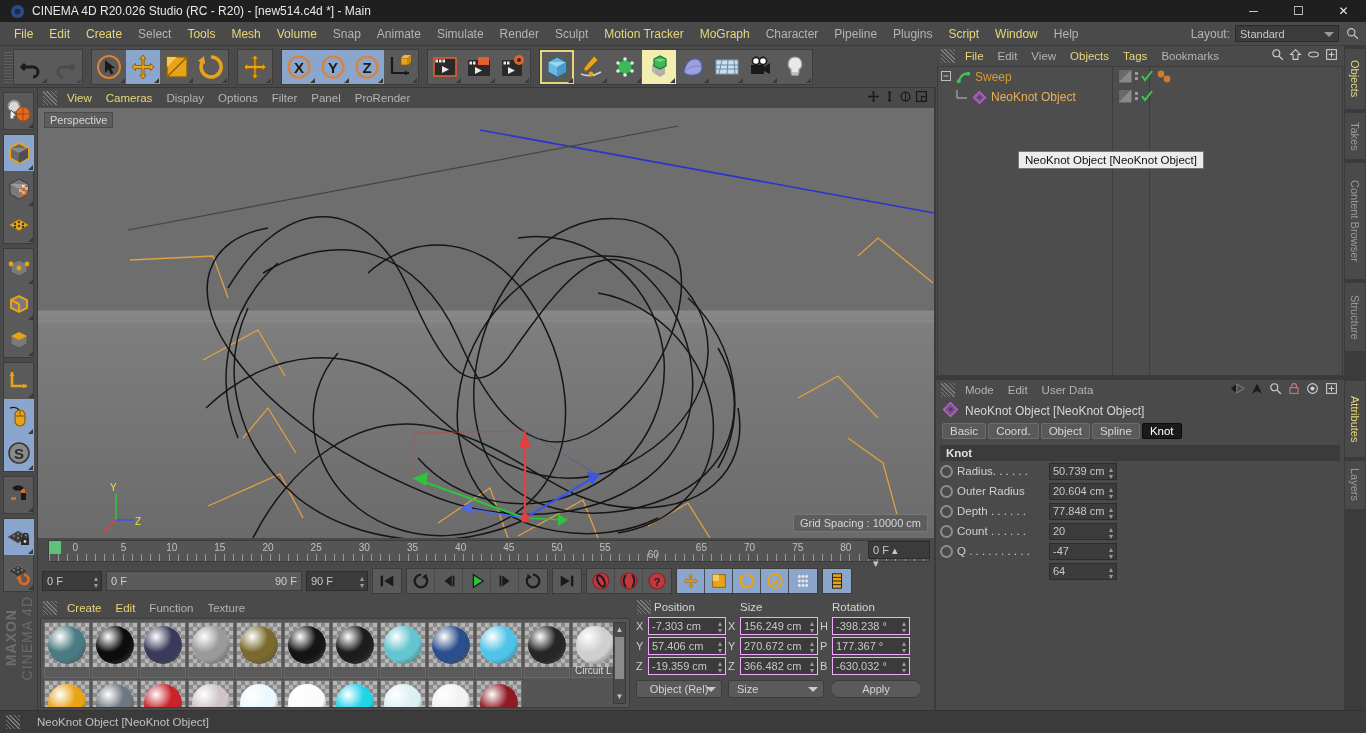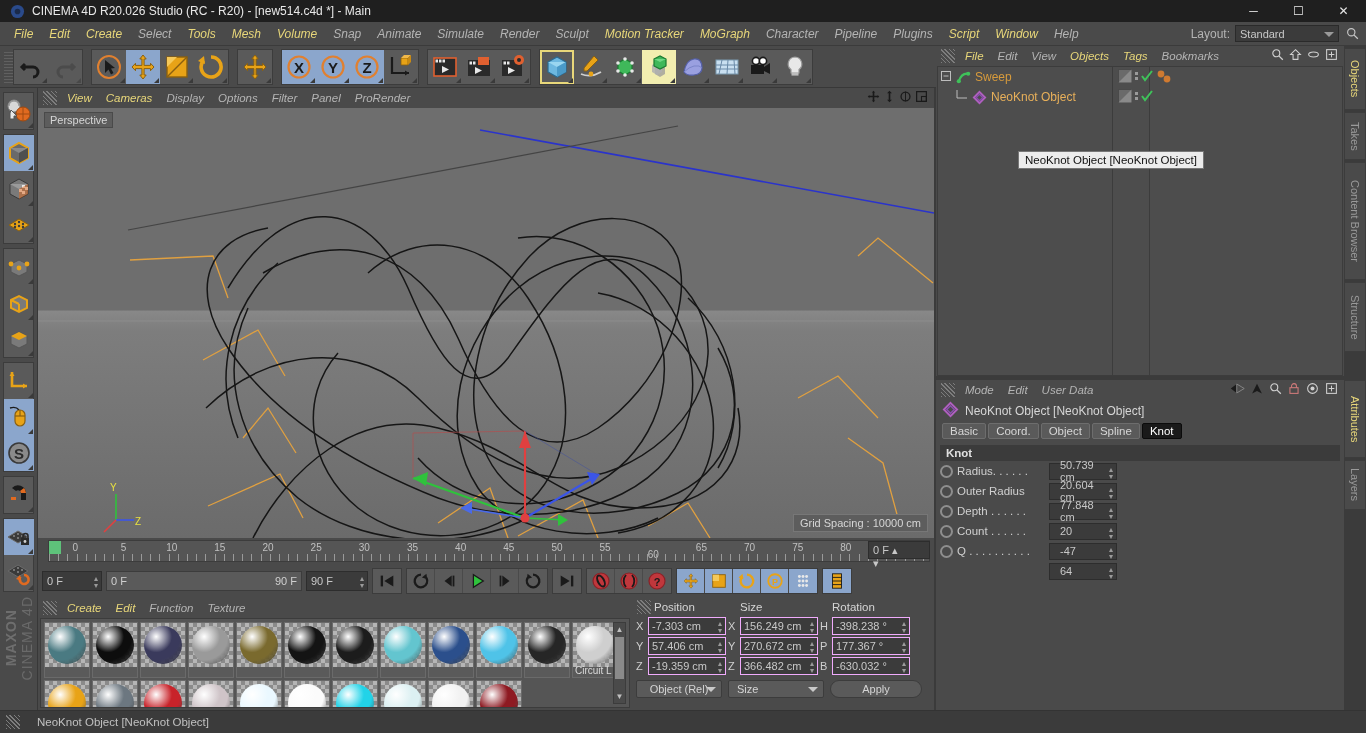--- a/index.html
+++ b/index.html
@@ -27,21 +27,21 @@
   .winbtn {
     width:45px; height:22px; display:flex; align-items:center; justify-content:center;
     color:#e8e8e8; font-size:12px;
   }
 
   
   .menubar {
     height:24px; background:#4a4a4a; display:flex; align-items:center;
     padding-left:6px; border-bottom:1px solid #3b3b3b;
   }
-  .menu-item { padding:0 8px; line-height:24px; font-size:12px; color:#b4b4b4; white-space:nowrap;font-style:italic; }
+  .menu-item { padding:0 8px; line-height:24px; font-size:12px; color:#b4b4b4; white-space:nowrap; }
   .menu-item.hl { color:#e8d77a; }
   .menubar .spacer { flex:1; }
   .layout-wrap { display:flex; align-items:center; gap:5px; padding-right:6px; }
   .layout-label { color:#b4b4b4; font-size:12px; }
   .layout-select {
     width:104px; height:17px; background:#3b3b3b; border:1px solid #2a2a2a;
     display:flex; align-items:center; padding:0 4px; color:#c8c8c8; font-size:11px;
     position:relative;
   }
   .layout-select .arrow { position:absolute; right:4px; top:6px; border-left:5px solid transparent;
@@ -196,21 +196,21 @@
      background:linear-gradient(90deg,#5c7fd0,#7d5fc5,#ad5fae,#c06a9a); -webkit-background-clip:text;
      background-clip:text; color:transparent; }
   .nk-logo { position:absolute; right:170px; top:2px; font-size:36px; font-weight:bold; color:#c06a9a; opacity:.8;
      font-style:italic; }
   .sec-head { background:#3b3b3b; height:16px; font-size:11.5px; color:#e0e0e0; font-weight:bold;
      display:flex; align-items:center; padding-left:6px; margin:3px 4px 0 4px; }
   .prow { display:flex; align-items:center; height:20px; padding-left:4px; gap:4px; }
   .prow .radio { width:13px; height:13px; border-radius:50%; border:2px solid #8e8e8e; background:#4a4a4a; }
   .prow .plbl { width:88px; font-size:11.5px; color:#d0d0d0; white-space:nowrap; overflow:hidden; }
   .pfield { width:68px; height:17px; background:#3b3b3b; border:1px solid #2d2d2d; color:#c8c8c8;
-     font-size:11px; display:flex; align-items:center; padding:0 10px; position:relative; }
+     font-size:11px; display:flex; align-items:center; padding:0 3px; position:relative; }
   .pfield .spin { position:absolute; right:3px; top:2px; font-size:8px; color:#9a9a9a; line-height:7px; }
 
   
   .vtabs { position:absolute; right:0; top:46px; width:22px; bottom:0; background:#3b3b3b; }
   .vtab { width:22px; background:#4a4a4a; border:1px solid #3c3c3c; margin-bottom:1px;
      display:flex; align-items:center; justify-content:center; }
   .vtab span { writing-mode:vertical-rl; font-size:11px; color:#9a9a9a; padding:4px 0; }
   .vtab.active span { color:#e8d77a; }
 
   

